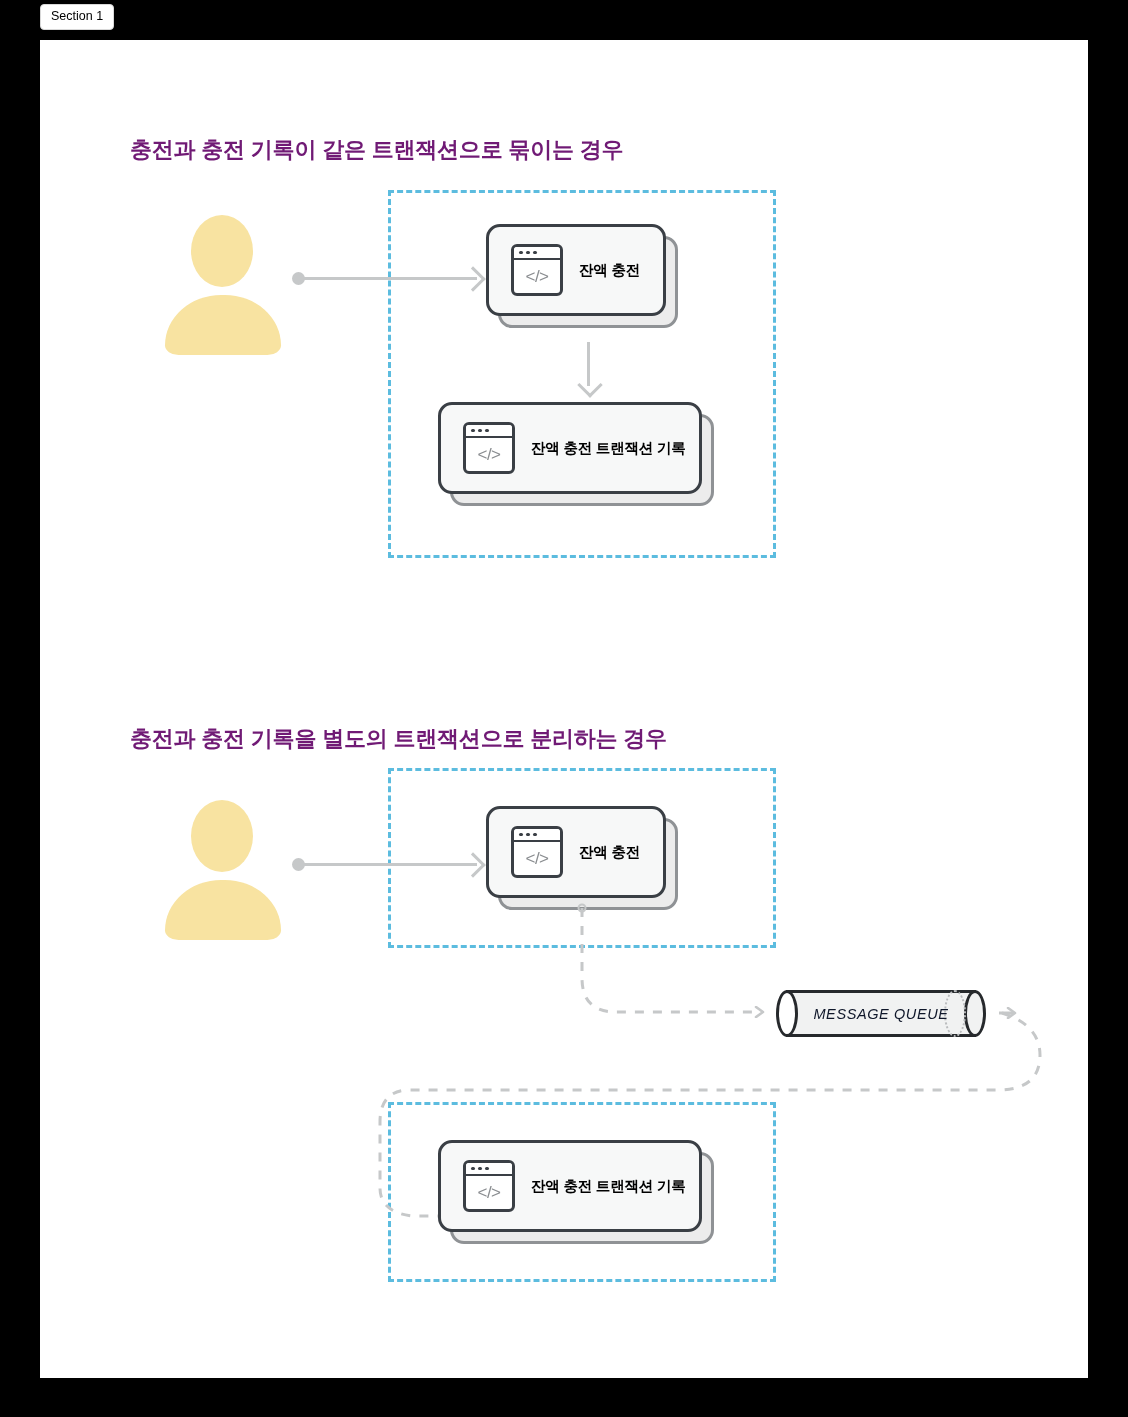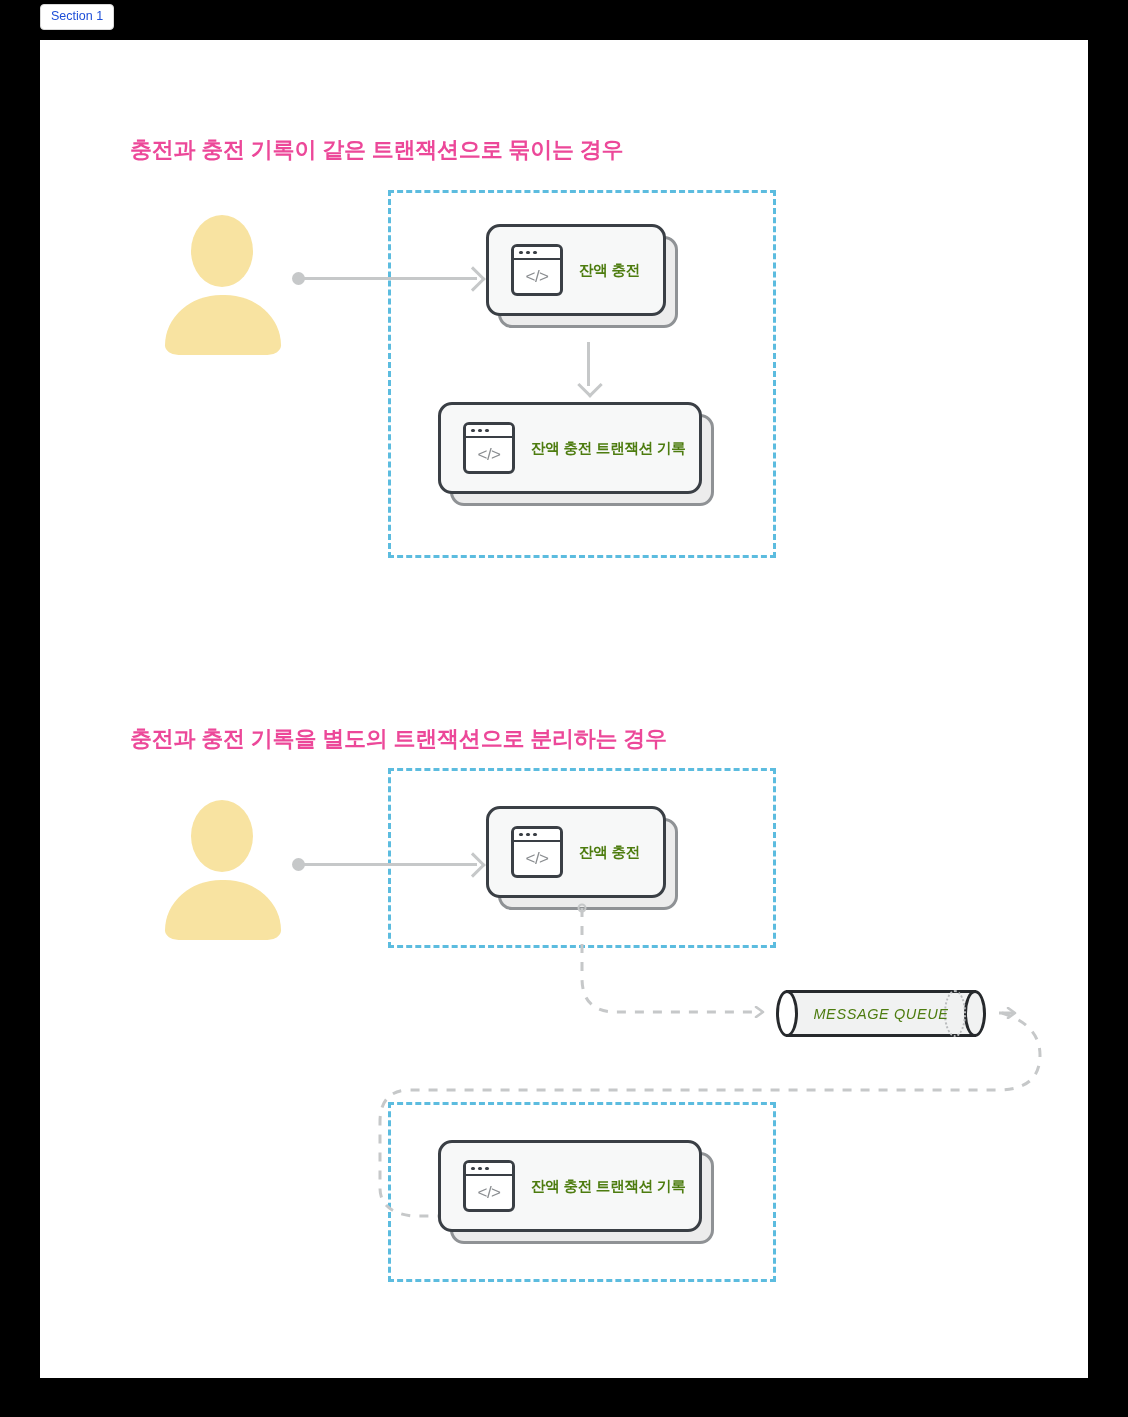--- a/index.html
+++ b/index.html
@@ -18,42 +18,42 @@
   
   .section-tab {
     position: absolute;
     left: 40px;
     top: 4px;
     background: #ffffff;
     border: 1px solid #d8d8d8;
     border-radius: 4px;
     padding: 5px 10px 6px 10px;
     font-size: 12.5px;
-    color: #1d4ed8;
+    color: #000000;
     line-height: 1;
     z-index: 20;
     white-space: nowrap;
   }
 
   
   .canvas {
     position: absolute;
     left: 40px;
     top: 40px;
     width: 1048px;
     height: 1338px;
     background: #ffffff;
   }
 
   
   .heading {
     position: absolute;
     font-size: 22px;
     font-weight: bold;
-    color: #ec4899;
+    color: #701a75;
     white-space: nowrap;
     letter-spacing: -0.2px;
   }
   .heading-1 { left: 90px; top: 95px; }
   .heading-2 { left: 90px; top: 684px; }
 
   
   .tx-box {
     position: absolute;
     border: 3px dashed #5cbcdf;
@@ -154,21 +154,21 @@
     border-radius: 14px;
     box-sizing: border-box;
     display: flex;
     align-items: center;
     gap: 16px;
     padding-left: 22px;
   }
   .card-stack .card-label {
     font-size: 14.5px;
     font-weight: bold;
-    color: #4d7c0f;
+    color: #000000;
     white-space: nowrap;
     letter-spacing: -0.2px;
   }
 
   
   .code-icon {
     width: 52px; height: 52px;
     flex: 0 0 auto;
     border: 3px solid #3a3f45;
     border-radius: 6px;
@@ -257,21 +257,21 @@
   }
   .mq .mq-label {
     position: absolute;
     left: 0; top: 0;
     width: 100%; height: 100%;
     display: flex;
     align-items: center;
     justify-content: center;
     font-style: italic;
     font-size: 14.5px;
-    color: #4d7c0f;
+    color: #0f172a;
     letter-spacing: 0.6px;
     z-index: 3;
   }
 
   
   .connectors {
     position: absolute;
     left: 0; top: 0;
     width: 1048px; height: 1338px;
     pointer-events: none;

